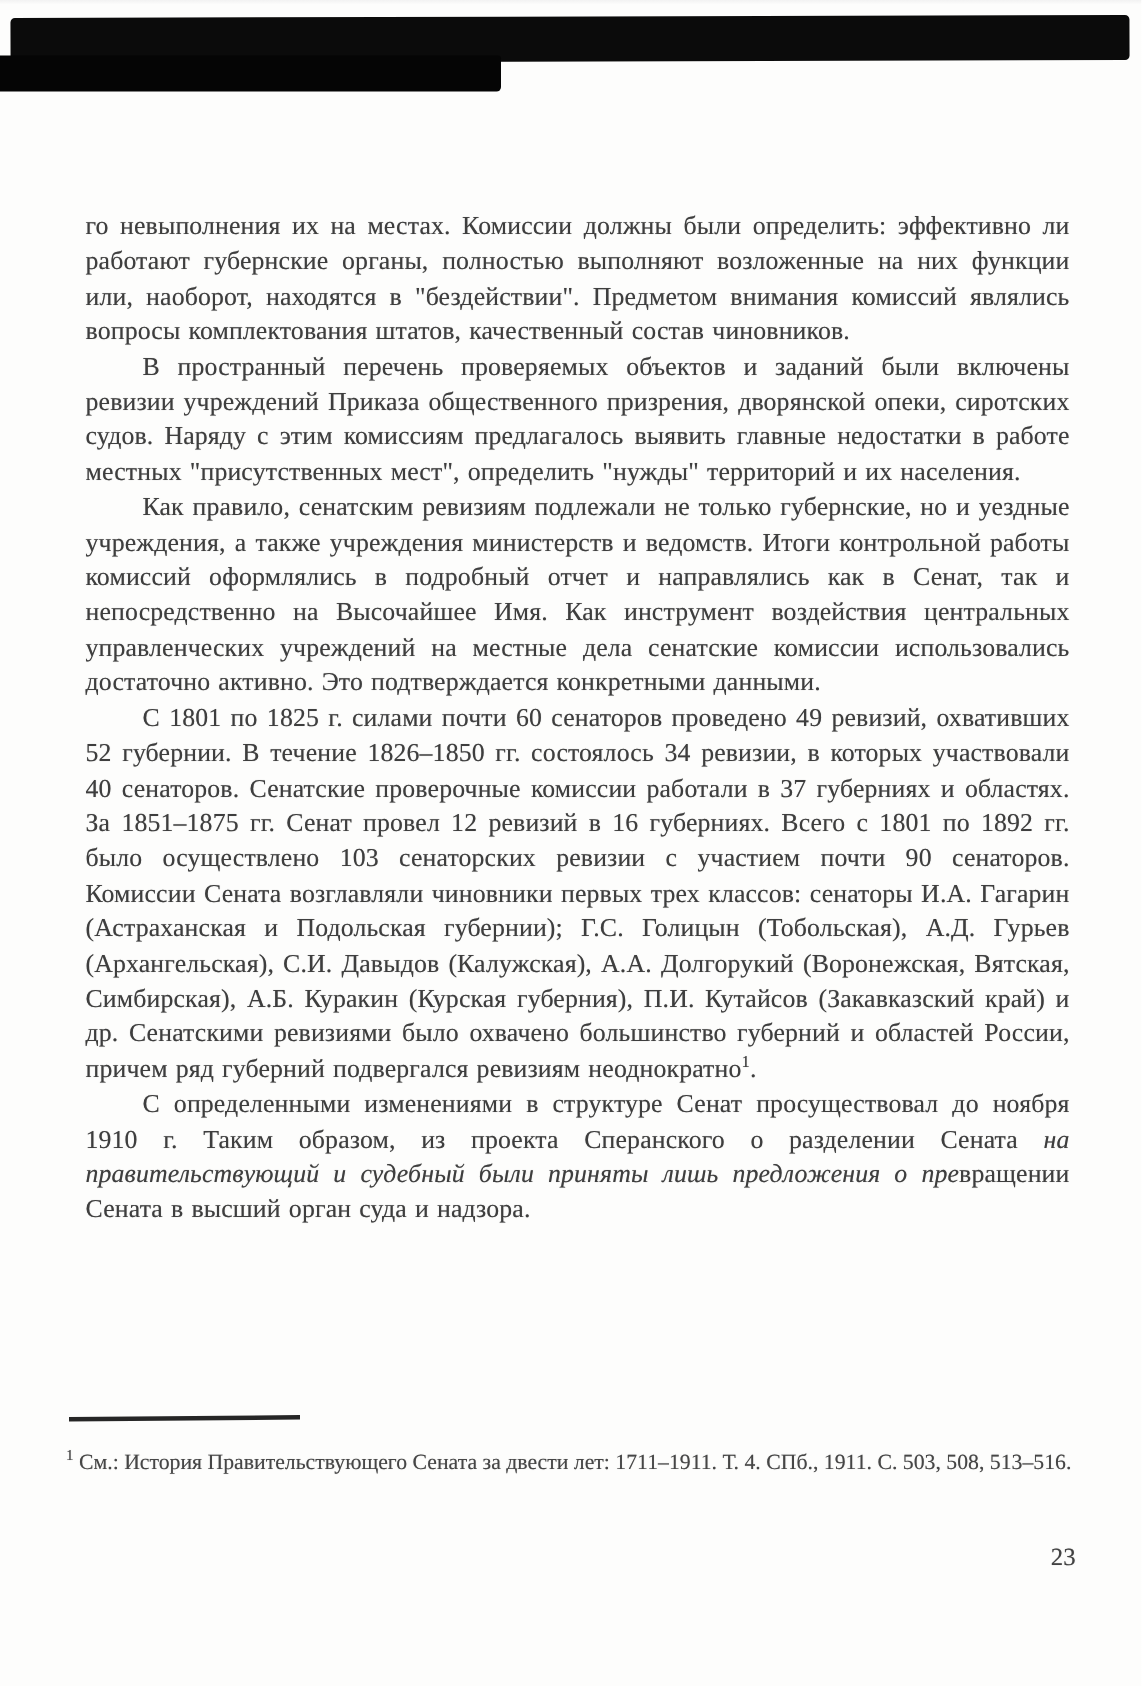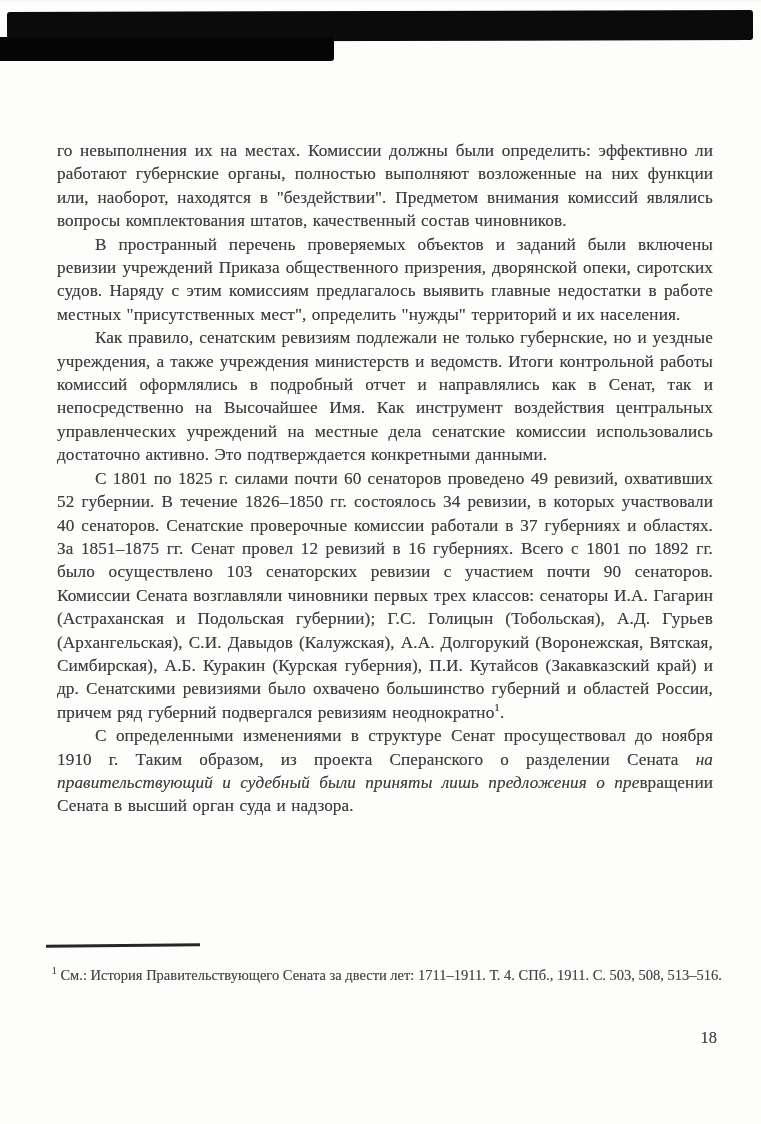--- a/index.html
+++ b/index.html
@@ -70,21 +70,21 @@
     transform: rotate(-0.5deg);
   }
   .footnote {
     position: absolute;
     top: 965px;
     left: 44px;
     width: 678px;
     font-size: 14.5px;
     line-height: 21.5px;
     color: #464646;
-    text-align: right;
+    text-align: left;
     text-shadow: 0 0 0.5px rgba(70,70,70,0.5);
   }
   .footnote .fnref { font-size: 10px; }
   .page-number {
     position: absolute;
     top: 1028px;
     right: 44px;
     font-size: 16.5px;
     color: #424242;
     text-shadow: 0 0 0.5px rgba(66,66,66,0.5);
@@ -110,15 +110,15 @@
 
     <p class="para indent"><span>С определенными изменениями в структуре Сенат просуществовал до ноября 1910 г. Таким образом, из проекта Сперанского о разделении Сената </span><em class="ital">на правительствующий и судебный были приняты лишь предложения о пре</em><span>вращении Сената в высший орган суда и надзора.</span></p>
 
 
   </div>
 
   <div class="footnote-sep"></div>
 
   <div class="footnote"><sup class="fnref">1</sup> <span>См.: История Правительствующего Сената за двести лет: 1711–1911. Т. 4. СПб., 1911. С. 503, 508, 513–516.</span></div>
 
-  <div class="page-number">18</div>
+  <div class="page-number">23</div>
 
 </div>
 
 </body></html>

